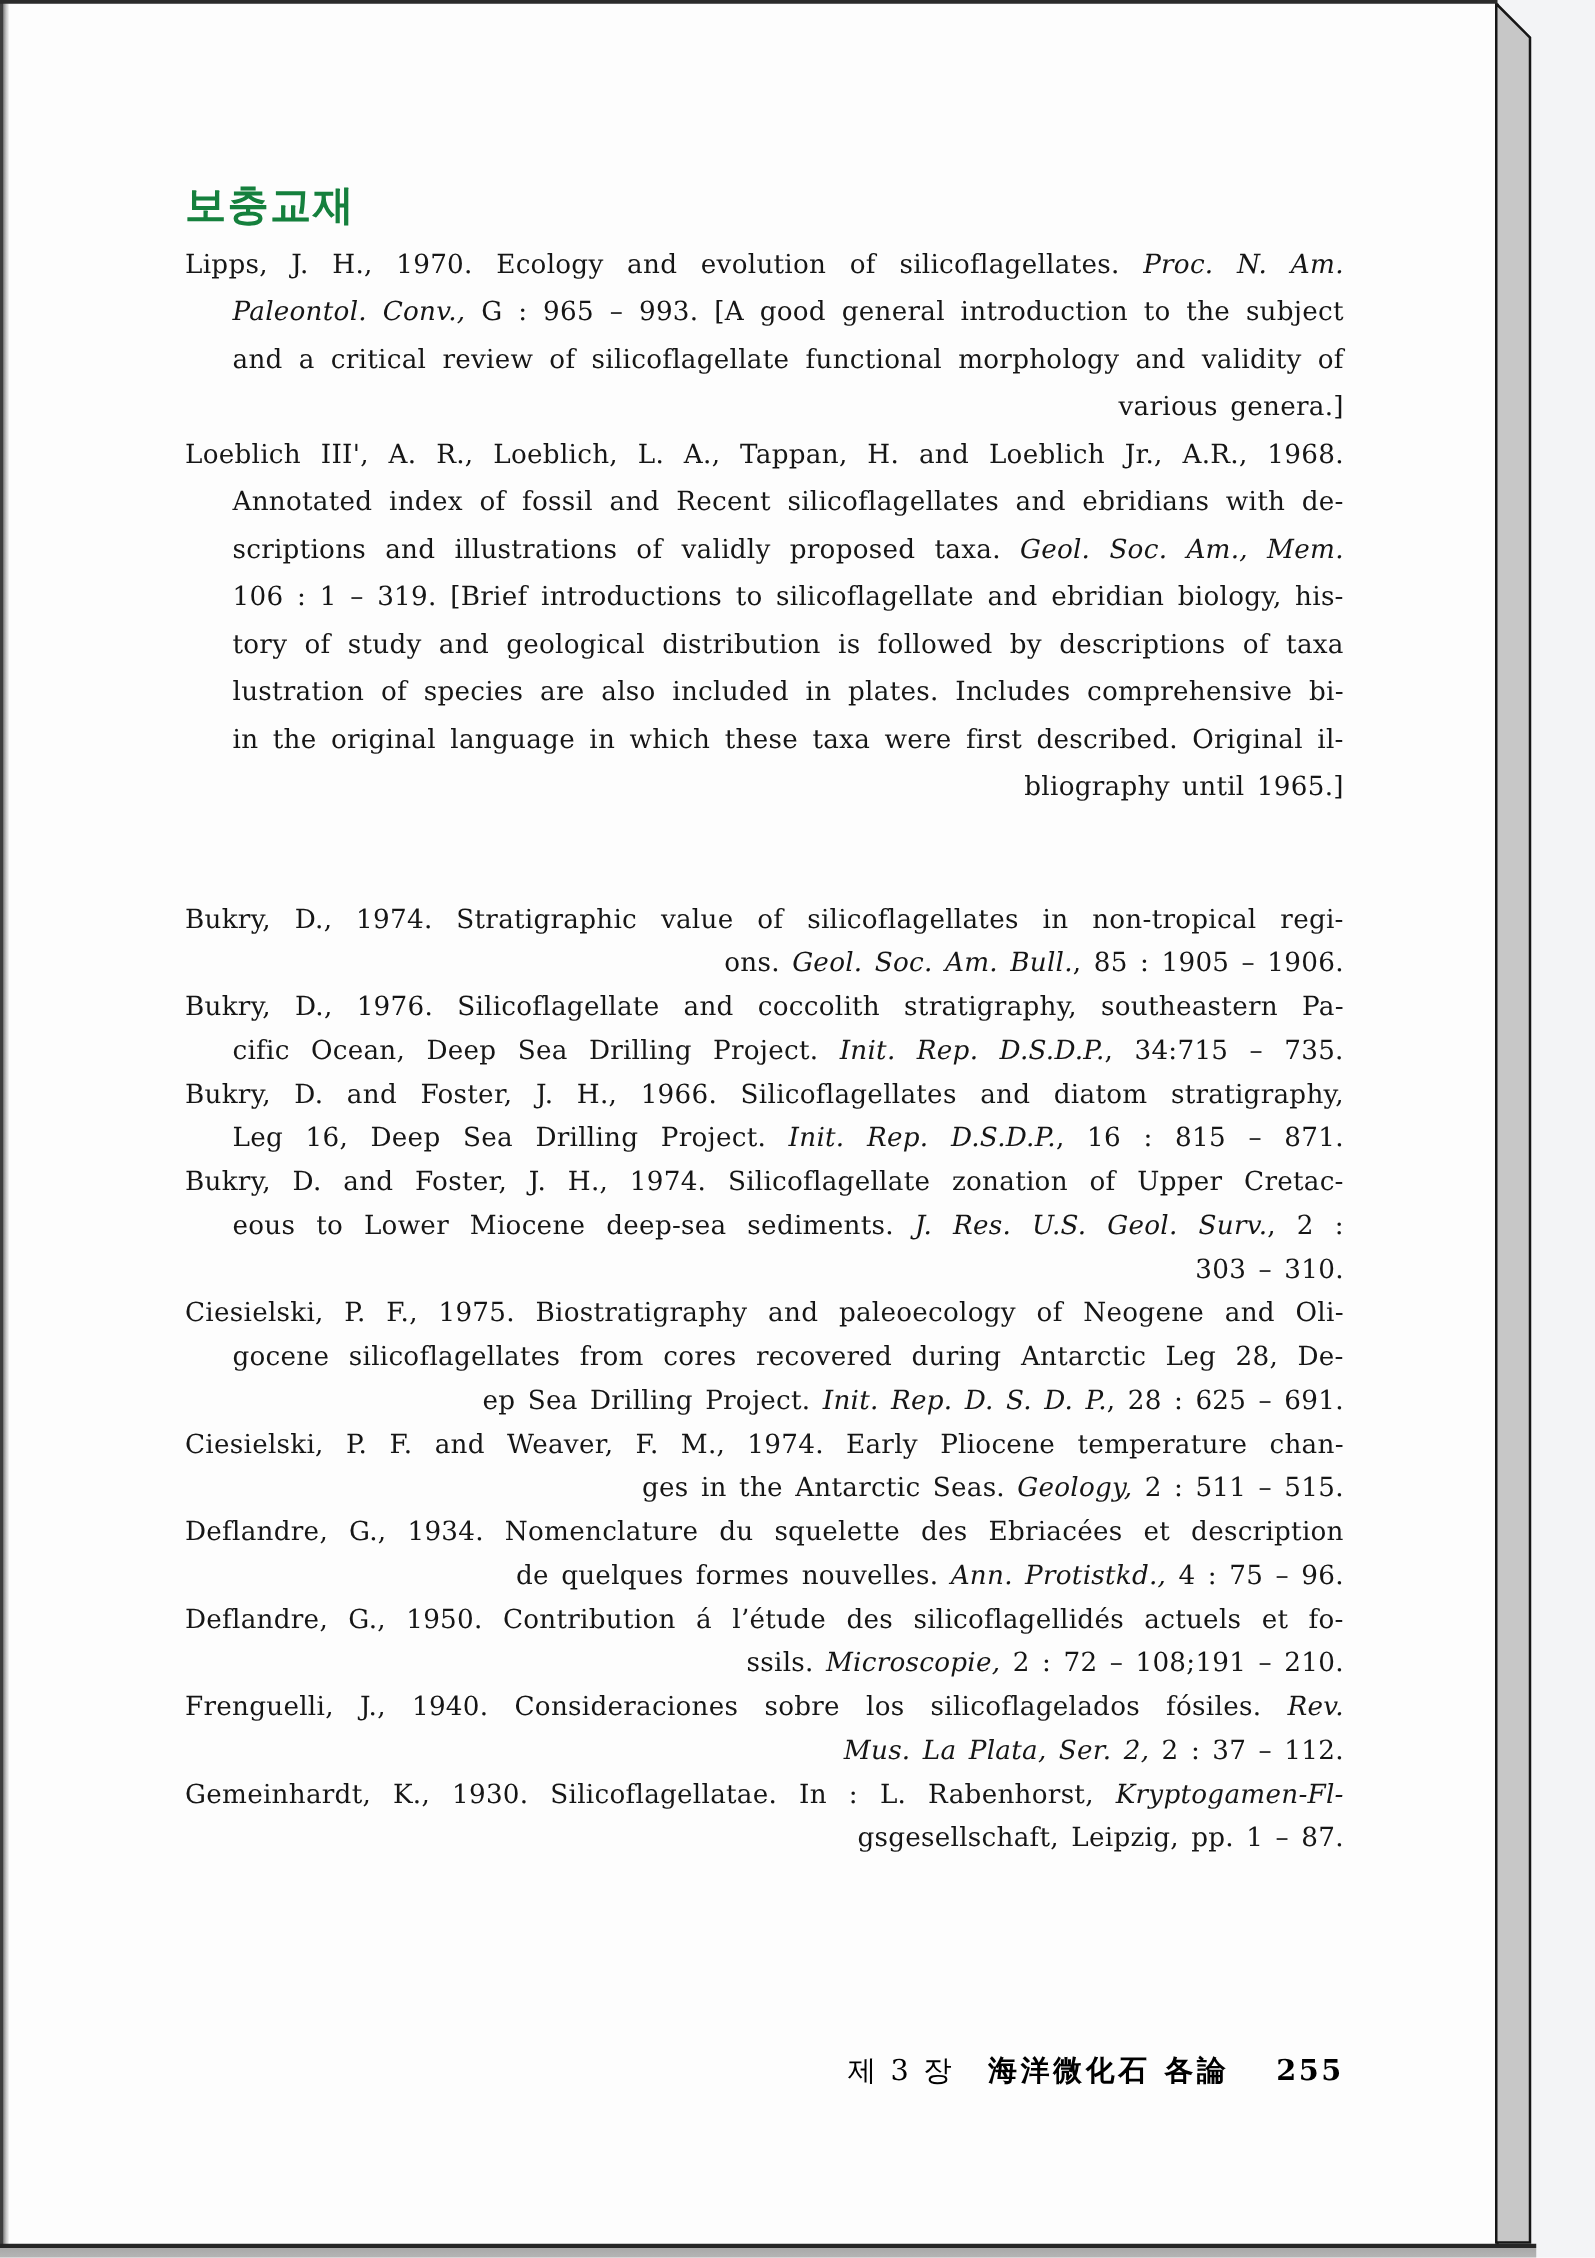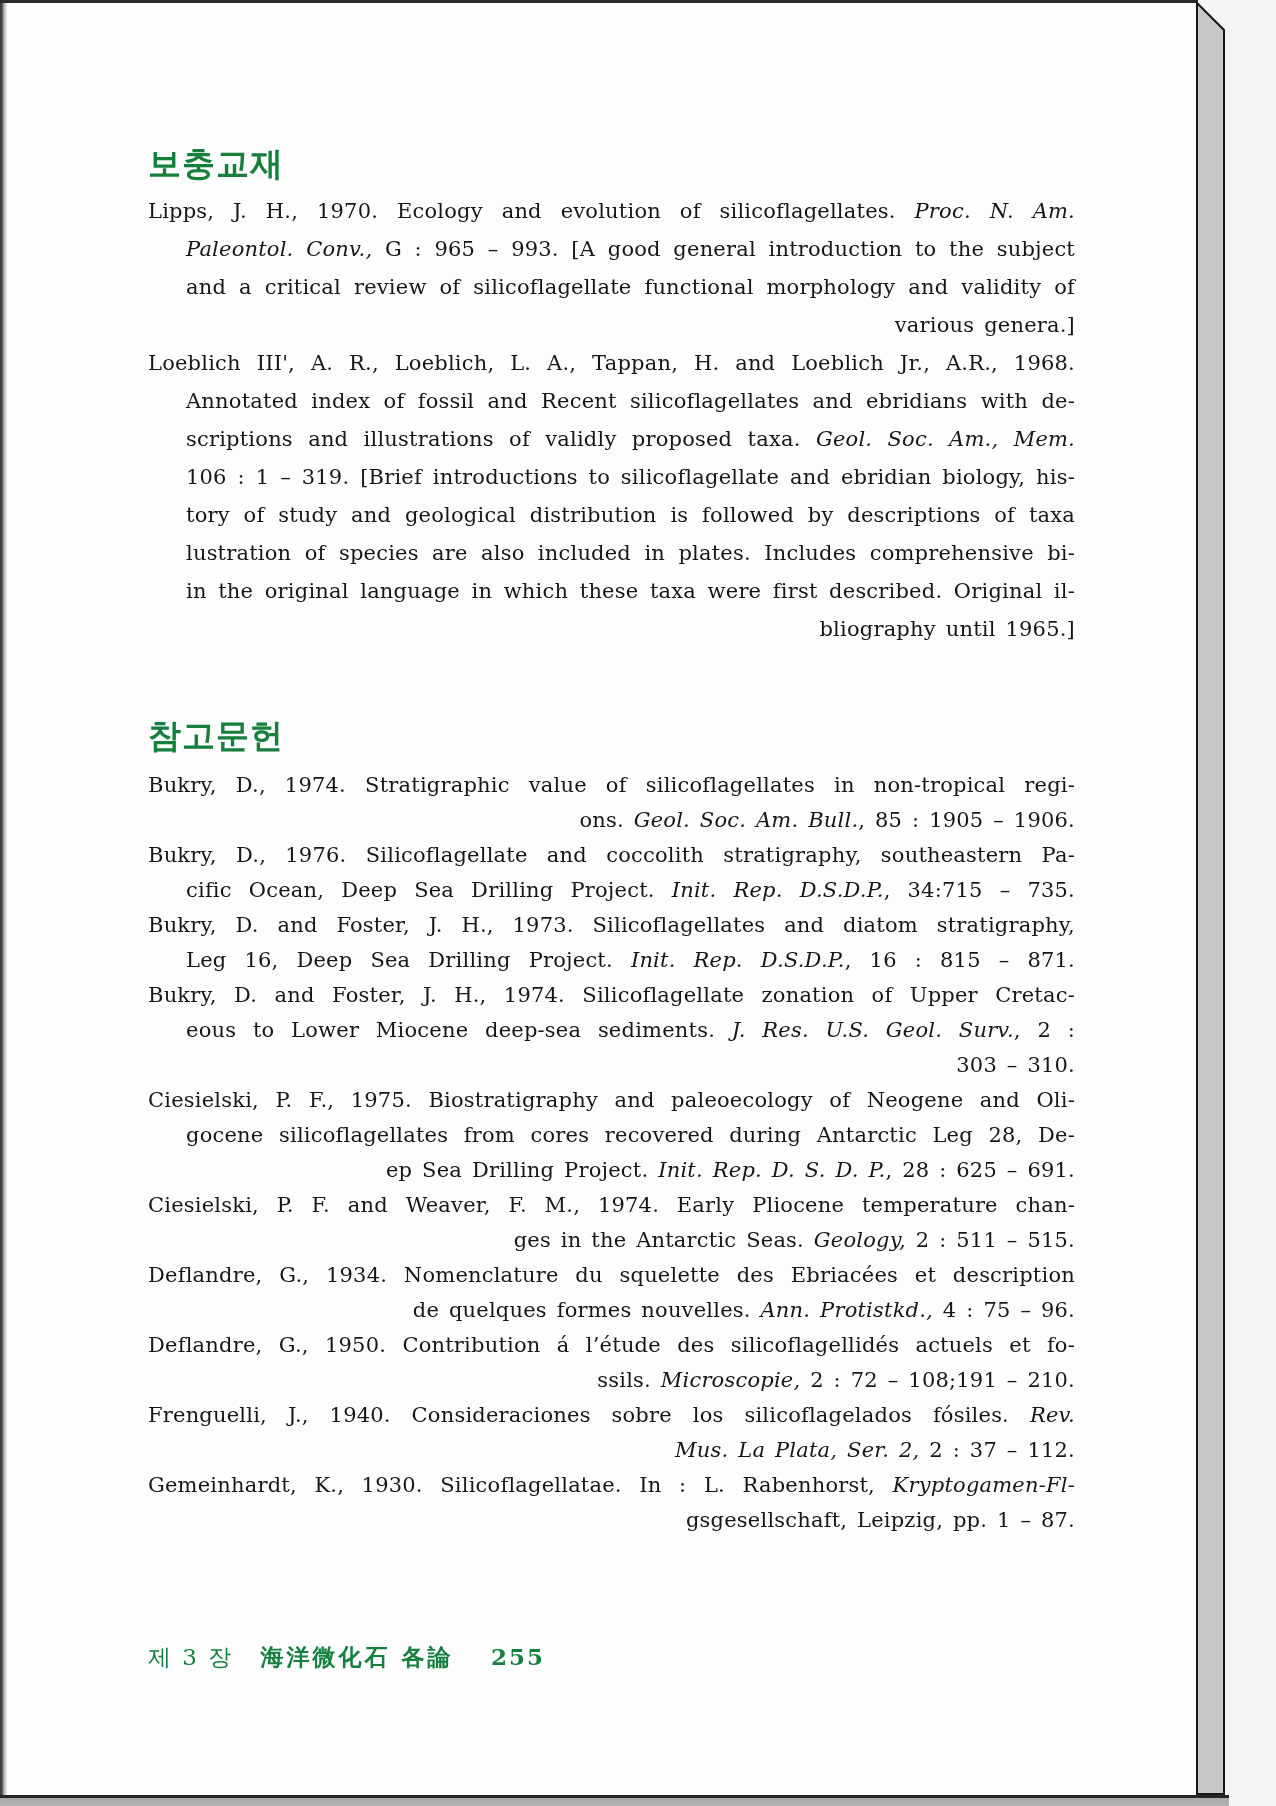--- a/index.html
+++ b/index.html
@@ -41,21 +41,21 @@
     white-space:normal;
   }
   .s1 .line{height:38px;line-height:38px;}
   .s2 .line{height:35px;line-height:35px;}
   .line.indent{padding-left:38px;}
   .line.justify{text-align:justify;text-align-last:justify;}
   .line.noj{text-align:right;}
   .line .it{font-style:italic;}
   .footer{
     position:absolute;left:148px;width:927px;top:1642px;z-index:4;
-    text-align:left;font-size:23px;line-height:30px;color:#15803d;
+    text-align:right;font-size:23px;line-height:30px;color:#000000;
   }
   .footer .chapter{font-weight:400;letter-spacing:2px;}
   .footer .title{font-weight:700;margin-left:20px;letter-spacing:3px;}
   .footer .pagenum{font-weight:700;margin-left:30px;letter-spacing:2px;}
 </style>
 </head>
 <body>
 
 <div class="binding-left"></div>
 <div class="top-border"></div>
@@ -79,27 +79,26 @@
       <div class="line indent justify"><span>scriptions and illustrations of validly proposed taxa. </span><span class="it">Geol. Soc. Am., Mem.</span></div>
       <div class="line indent justify"><span>106 : 1 – 319. [Brief introductions to silicoflagellate and ebridian biology, his-</span></div>
       <div class="line indent justify"><span>tory of study and geological distribution is followed by descriptions of taxa</span></div>
       <div class="line indent justify"><span>lustration of species are also included in plates. Includes comprehensive bi-</span></div>
       <div class="line indent justify"><span>in the original language in which these taxa were first described. Original il-</span></div>
       <div class="line indent noj"><span>bliography until 1965.]</span></div>
     </div>
 </div>
 
 <div class="section s2">
-  <h2>참고문헌</h2>
   <div class="lines">
       <div class="line justify"><span>Bukry, D., 1974. Stratigraphic value of silicoflagellates in non-tropical regi-</span></div>
       <div class="line indent noj"><span>ons. </span><span class="it">Geol. Soc. Am. Bull.</span><span>, 85 : 1905 – 1906.</span></div>
       <div class="line justify"><span>Bukry, D., 1976. Silicoflagellate and coccolith stratigraphy, southeastern Pa-</span></div>
       <div class="line indent justify"><span>cific Ocean, Deep Sea Drilling Project. </span><span class="it">Init. Rep. D.S.D.P.</span><span>, 34:715 – 735.</span></div>
-      <div class="line justify"><span>Bukry, D. and Foster, J. H., 1973. Silicoflagellates and diatom stratigraphy,</span></div>
+      <div class="line justify"><span>Bukry, D. and Foster, J. H., 1966. Silicoflagellates and diatom stratigraphy,</span></div>
       <div class="line indent justify"><span>Leg 16, Deep Sea Drilling Project. </span><span class="it">Init. Rep. D.S.D.P.</span><span>, 16 : 815 – 871.</span></div>
       <div class="line justify"><span>Bukry, D. and Foster, J. H., 1974. Silicoflagellate zonation of Upper Cretac-</span></div>
       <div class="line indent justify"><span>eous to Lower Miocene deep-sea sediments. </span><span class="it">J. Res. U.S. Geol. Surv.</span><span>, 2 :</span></div>
       <div class="line indent noj"><span>303 – 310.</span></div>
       <div class="line justify"><span>Ciesielski, P. F., 1975. Biostratigraphy and paleoecology of Neogene and Oli-</span></div>
       <div class="line indent justify"><span>gocene silicoflagellates from cores recovered during Antarctic Leg 28, De-</span></div>
       <div class="line indent noj"><span>ep Sea Drilling Project. </span><span class="it">Init. Rep. D. S. D. P.</span><span>, 28 : 625 – 691.</span></div>
       <div class="line justify"><span>Ciesielski, P. F. and Weaver, F. M., 1974. Early Pliocene temperature chan-</span></div>
       <div class="line indent noj"><span>ges in the Antarctic Seas. </span><span class="it">Geology,</span><span> 2 : 511 – 515.</span></div>
       <div class="line justify"><span>Deflandre, G., 1934. Nomenclature du squelette des Ebriacées et description</span></div>

